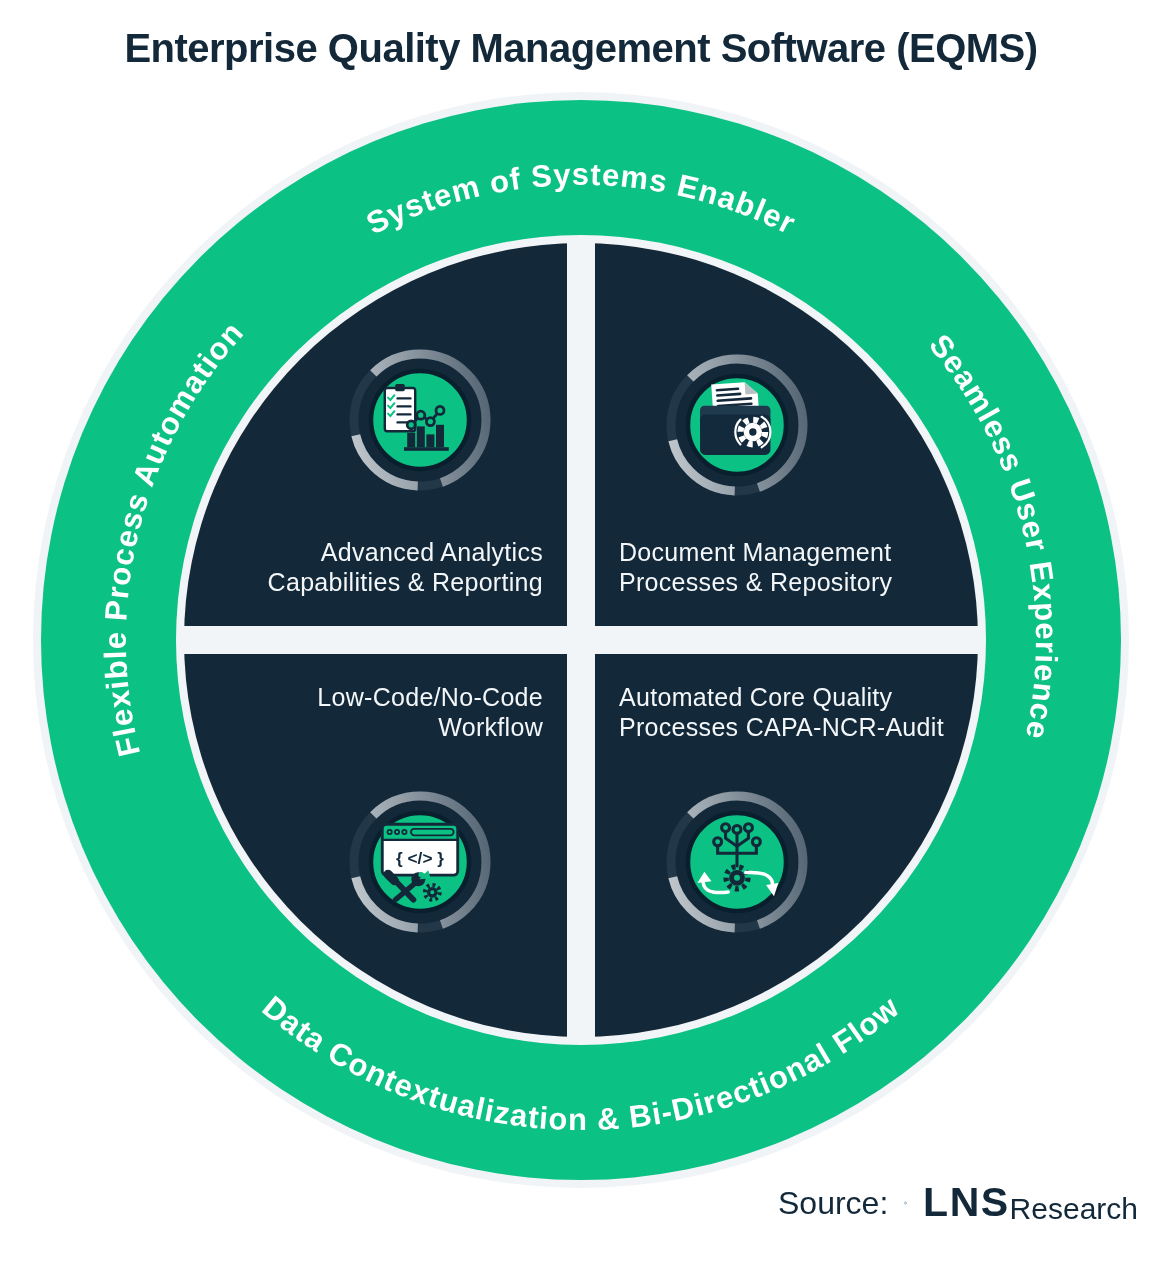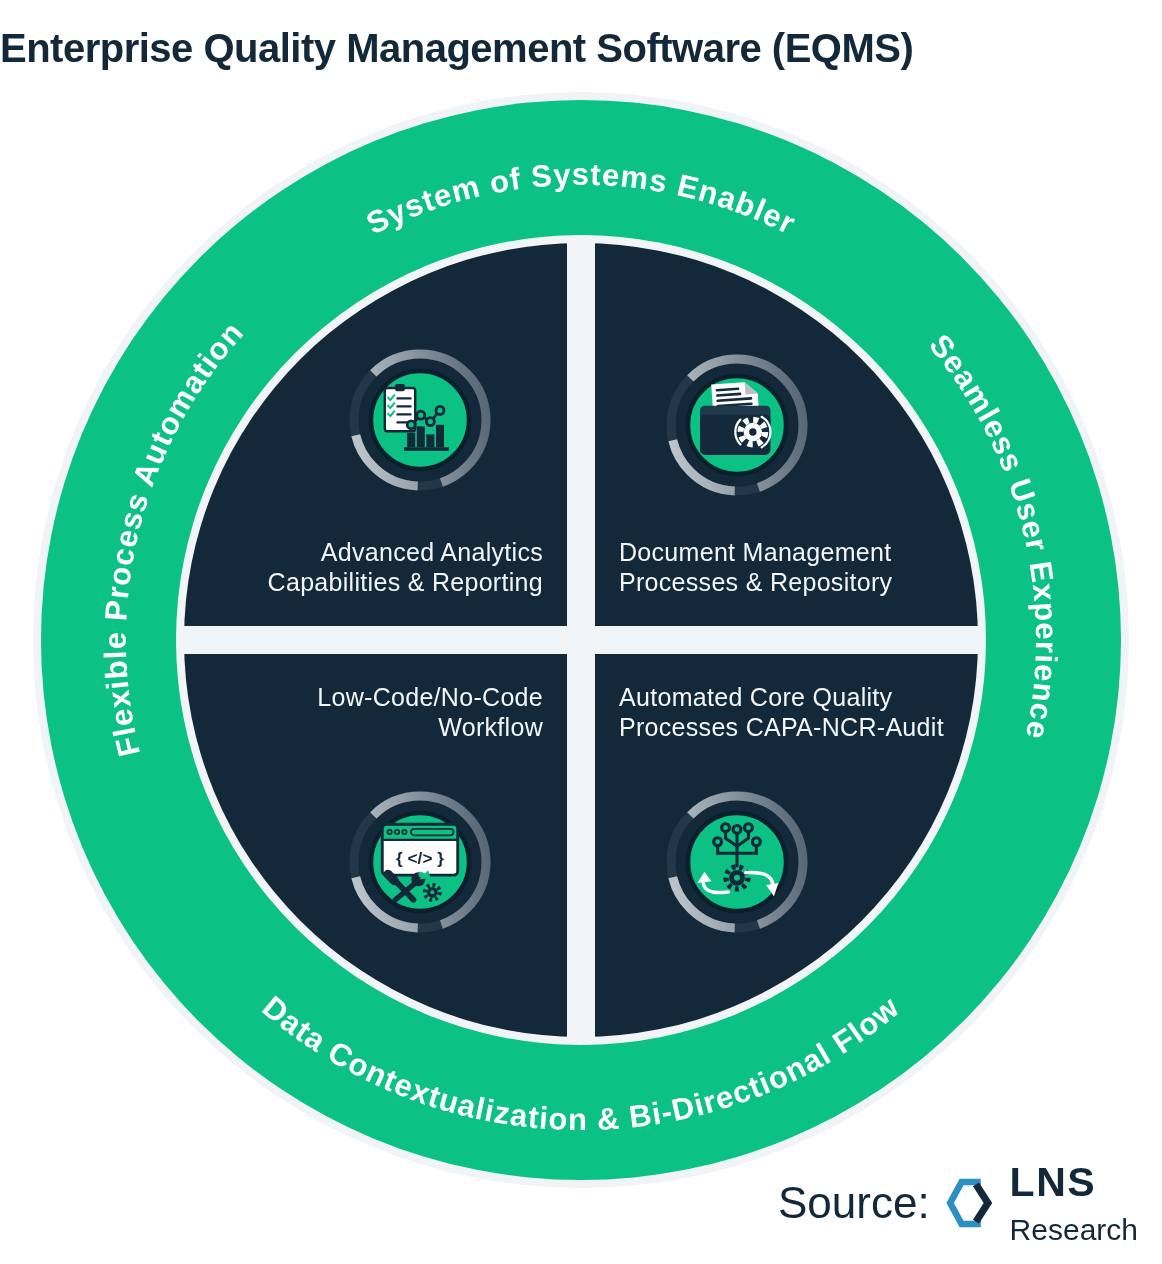--- a/index.html
+++ b/index.html
@@ -1,33 +1,33 @@
 <!DOCTYPE html>
 <html><head>
 <meta charset="utf-8">
 <style>
   html,body{margin:0;padding:0;background:#ffffff;}
   .stage{
     position:relative;width:1162px;height:1264px;background:#ffffff;
     font-family:"Liberation Sans",sans-serif;overflow:hidden;
   }
   .title{
-    position:absolute;top:26px;left:0;width:100%;
+    position:absolute;top:26px;left:0;width:100%;text-align:center;
     font-size:40px;font-weight:bold;letter-spacing:-0.5px;color:#13293A;
   }
   .wheel{position:absolute;left:0;top:0;}
   .arc-text{fill:#ffffff;font-weight:bold;font-size:31px;letter-spacing:1px;}
   .quad-text{fill:#f4f7f9;font-size:25px;font-weight:500;letter-spacing:0.3px;}
   .code-glyph{fill:#13293A;font-size:21px;font-weight:bold;}
   .source-row{
     position:absolute;left:778px;top:1158px;width:360px;height:90px;
     display:flex;align-items:center;gap:16px;color:#13293A;
   }
-  .source-label{font-size:44px;color:#13293A;}
-  .brand-text{display:flex;flex-direction:column;justify-content:center;line-height:1;}
+  .source-label{font-size:32px;color:#13293A;}
+  .brand-text{display:flex;justify-content:center;line-height:1;}
   .brand-top{font-size:41px;font-weight:bold;letter-spacing:1.5px;color:#13293A;}
   .brand-bottom{font-size:30px;font-weight:500;margin-top:12px;color:#13293A;}
 </style>
 </head>
 <body>
 
 <div class="stage">
 
   <div class="title">Enterprise Quality Management Software (EQMS)</div>
 

